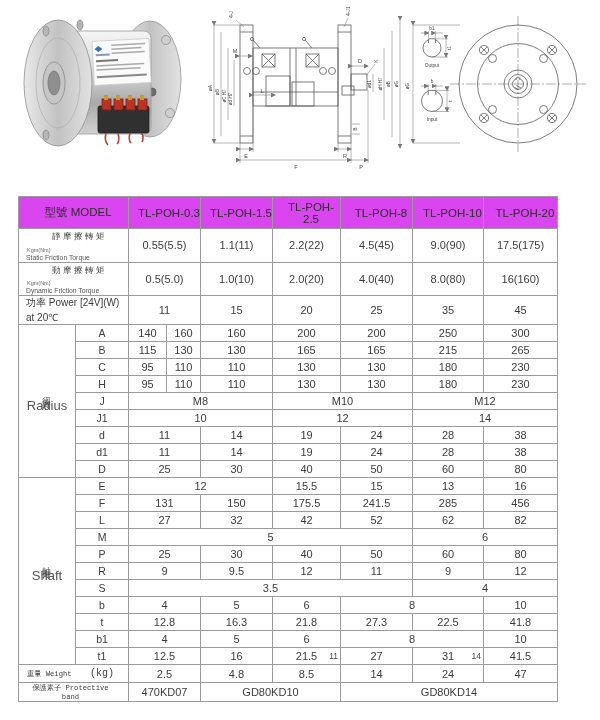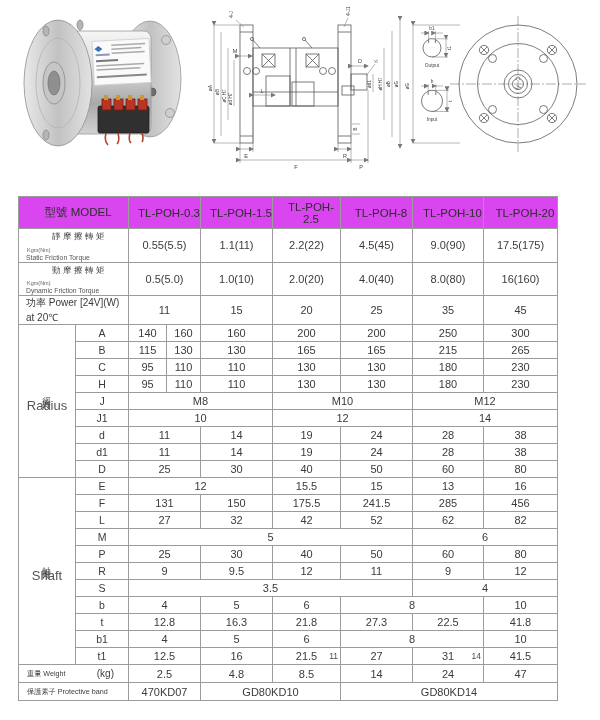--- a/index.html
+++ b/index.html
@@ -34,21 +34,21 @@
   .spec-lbl .en { font-size:6.8px; color:#555; }
   .pow-lbl { text-align:left; padding-left:7px; font-size:10px; }
 
   td.groupcell { font-size:9px; }
   .vzh { writing-mode:vertical-rl; text-orientation:upright; letter-spacing:2px;
          font-size:8.5px; margin:0 auto; }
   .gen { font-size:13px; color:#555; margin-top:2px; }
 
   .stray { position:absolute; right:2px; top:50%; transform:translateY(-50%); font-size:8.5px; color:#4a4a4a; }
 
-  .foot-lbl { display:flex; align-items:center; text-align:left; padding:0 14px 0 8px; font-size:7.2px; }
+  .foot-lbl { display:flex; align-items:center; text-align:center; padding:0 14px 0 8px; font-size:7.2px;font-family:Liberation Mono, monospace; }
   .foot-lbl .kg { margin-left:auto; font-size:10px; }
 </style>
 </head>
 <body>
 
 <div class="drawings">
 <svg width="600" height="193" viewBox="0 0 600 193">
   <defs>
     <linearGradient id="metalV" x1="0" y1="0" x2="0" y2="1">
       <stop offset="0" stop-color="#f5f5f5"></stop>

